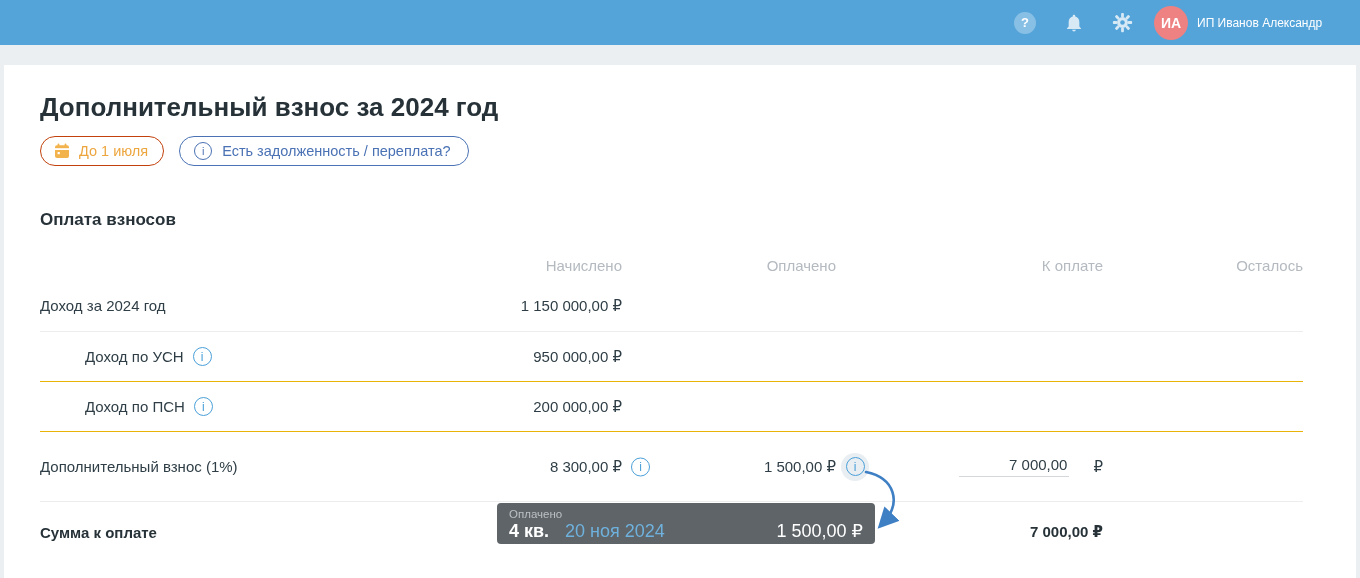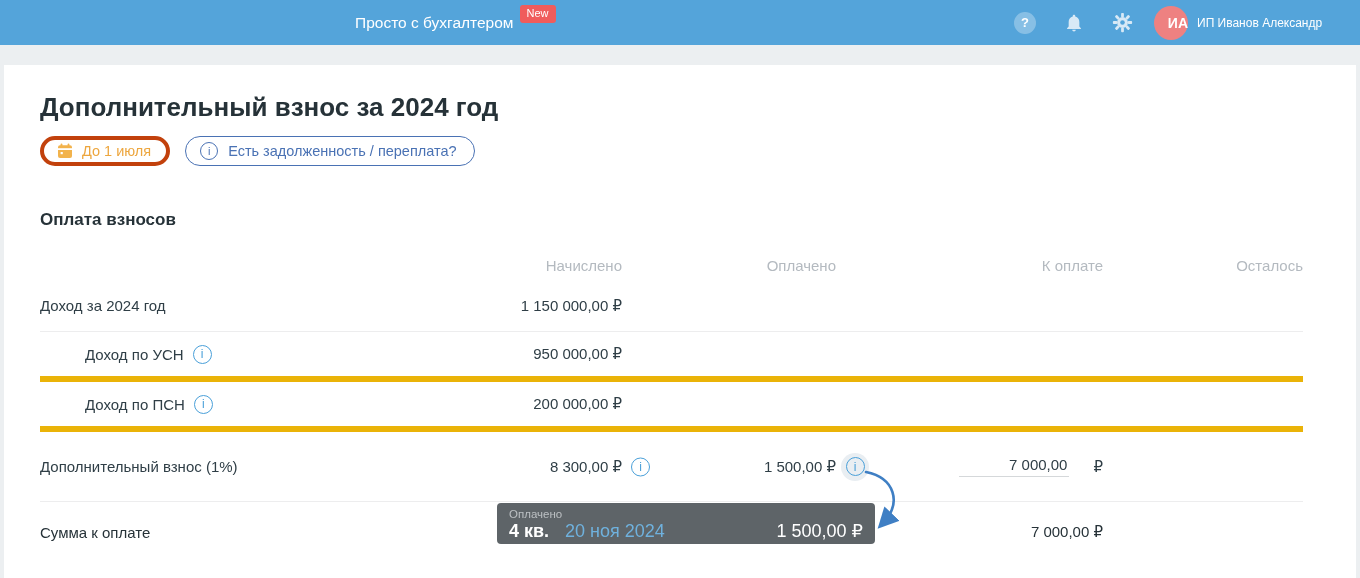--- a/index.html
+++ b/index.html
@@ -30,57 +30,57 @@
     width:22px; height:22px; border-radius:50%;
     background:rgba(255,255,255,.30); color:#fff;
     display:flex; align-items:center; justify-content:center;
     font-size:13px; font-weight:700; margin-right:28px; cursor:pointer;
   }
   .bar-icon { margin-right:28px; cursor:pointer; display:flex; }
   .bar-icon.gear { margin-right:21px; }
   .avatar {
     width:34px; height:34px; border-radius:50%; background:#ee8181;
     color:#fff; font-weight:700; font-size:14px;
-    display:flex; align-items:center; justify-content:flex-end; margin-right:9px;
+    display:flex; align-items:center; justify-content:center; margin-right:9px;
   }
   .username { color:#fff; font-size:12px; }
   
   .card {
     position:absolute; left:4px; right:4px; top:65px; height:513px;
     background:#fff; padding:26px 53px 0 36px;
   }
   .page-title { font-size:26px; font-weight:700; color:#263238; line-height:32px; }
   .badges { margin-top:13px; display:flex; align-items:center; gap:15px; }
   .badge {
     height:30px; border-radius:16px; display:inline-flex;
     align-items:center; font-size:14.5px; background:#fff;
   }
-  .badge-deadline { border:4px solid #c2410c; color:#eda63e; padding:0 15px 0 13px; gap:9px; }
+  .badge-deadline { border:1px solid #c2410c; color:#eda63e; padding:0 15px 0 13px; gap:9px; }
   .badge-debt { border:1px solid #4a72b4; color:#4a72b4; padding:0 17px 0 14px; gap:10px; cursor:pointer; }
   .info-i {
     width:19px; height:19px; min-width:19px; border-radius:50%;
     border:1.5px solid #4aa0d9; color:#4aa0d9; font-size:12px; line-height:1;
     display:inline-flex; align-items:center; justify-content:center; cursor:pointer;
   }
   .info-i.dark { border-color:#4a72b4; color:#4a72b4; width:18px; height:18px; min-width:18px; font-size:11px; }
   .section-title { margin-top:44px; font-size:17px; font-weight:700; color:#263238; }
   
   .trow {
     display:grid; grid-template-columns:1fr 172px 214px 267px 200px;
     align-items:center;
   }
   .thead { margin-top:27px; height:23px; color:#b4bac0; font-size:13.5px; align-items:start; }
   .cell-num { text-align:right; position:relative; font-size:15px; }
   .cell-label { font-size:15px; display:flex; align-items:center; gap:9px; }
   .indent { padding-left:45px; }
   .r1 { height:52px; border-bottom:1px solid #ededee; }
-  .r2,.r3 { height:50px; border-bottom:6px solid #eab308; }
+  .r2,.r3 { height:50px; border-bottom:1px solid #eab308; }
   .r4 { height:70px; border-bottom:1px solid #ededee; }
   .r5 { height:60px; }
-  .r5 .cell-label, .r5 .cell-num { font-weight:400; color:#263238; }
+  .r5 .cell-label, .r5 .cell-num { font-weight:700; color:#263238; }
   .abs-icon { position:absolute; left:calc(100% + 9px); top:50%; transform:translateY(-50%); }
   .icon-halo {
     position:absolute; left:calc(100% + 5px); top:50%; transform:translateY(-50%);
     width:28px; height:28px; border-radius:50%; background:#e9eef2;
     display:flex; align-items:center; justify-content:center;
   }
   .pay-cell { display:flex; justify-content:flex-end; align-items:center; gap:24px; }
   .pay-input {
     width:110px; border:none; border-bottom:1px solid #d5d8da; background:transparent;
     font:inherit; color:inherit; text-align:right; padding:0 2px 3px; outline:none;
@@ -96,24 +96,20 @@
   .tt-row { display:flex; align-items:baseline; font-size:18px; }
   .tt-q { font-weight:700; color:#fff; }
   .tt-date { color:#6fb1dd; margin-left:16px; cursor:pointer; }
   .tt-amount { margin-left:auto; color:#fff; }
   .arrow-svg { position:absolute; left:845px; top:461px; z-index:6; overflow:visible; }
 </style>
 </head>
 <body>
 
 <header class="topbar">
-  <div class="brand">
-    <span>Просто с бухгалтером</span>
-    <span class="new-badge">New</span>
-  </div>
   <div class="topbar-right">
     <div class="help-circle">
       <span>?</span>
     </div>
     <span class="bar-icon">
       <svg width="20" height="20" viewBox="0 0 24 24" fill="#d8e9f6">
         <path d="M12 22.2c1.2 0 2.1-.9 2.1-2.1h-4.2c0 1.2.9 2.1 2.1 2.1zM18.4 16.3v-5.5c0-3.2-1.8-5.9-4.9-6.6v-.7c0-.8-.7-1.5-1.5-1.5s-1.5.7-1.5 1.5v.7c-3.1.7-4.9 3.4-4.9 6.6v5.5l-1.9 1.9v1h16.6v-1l-1.9-1.9z"></path>
       </svg>
     </span>
     <span class="bar-icon gear">

